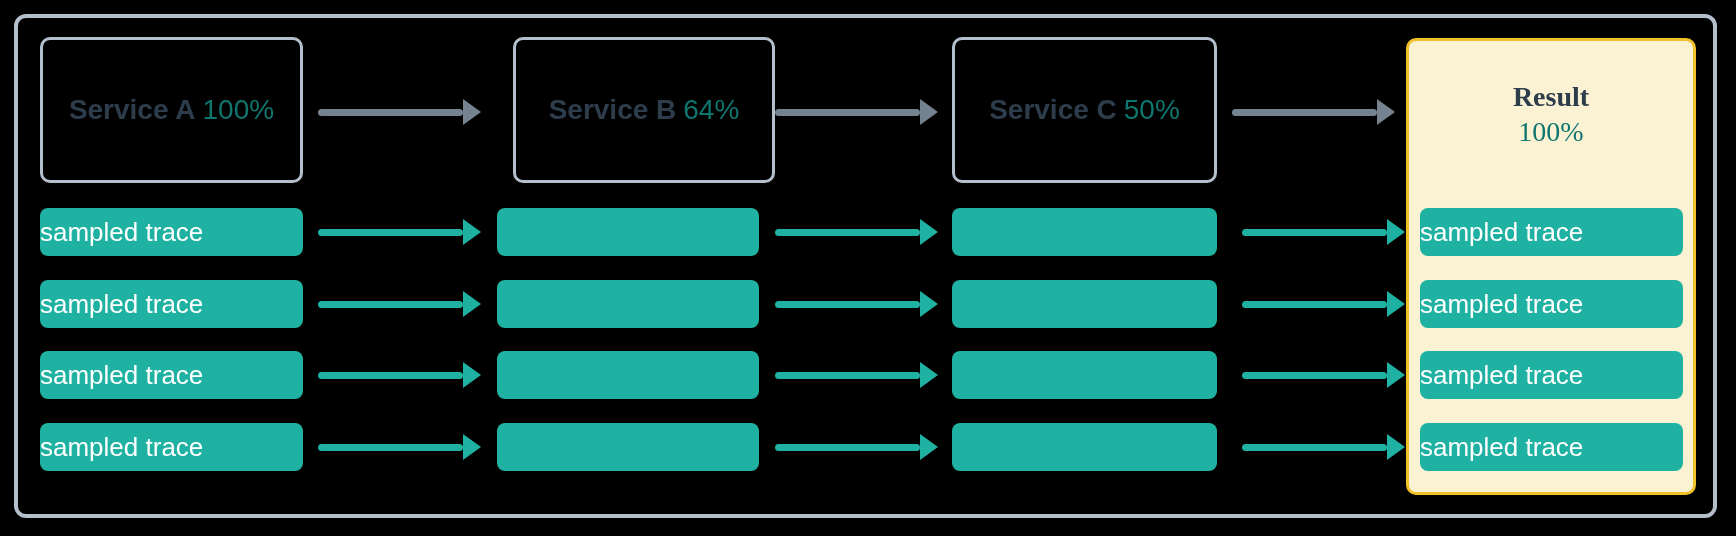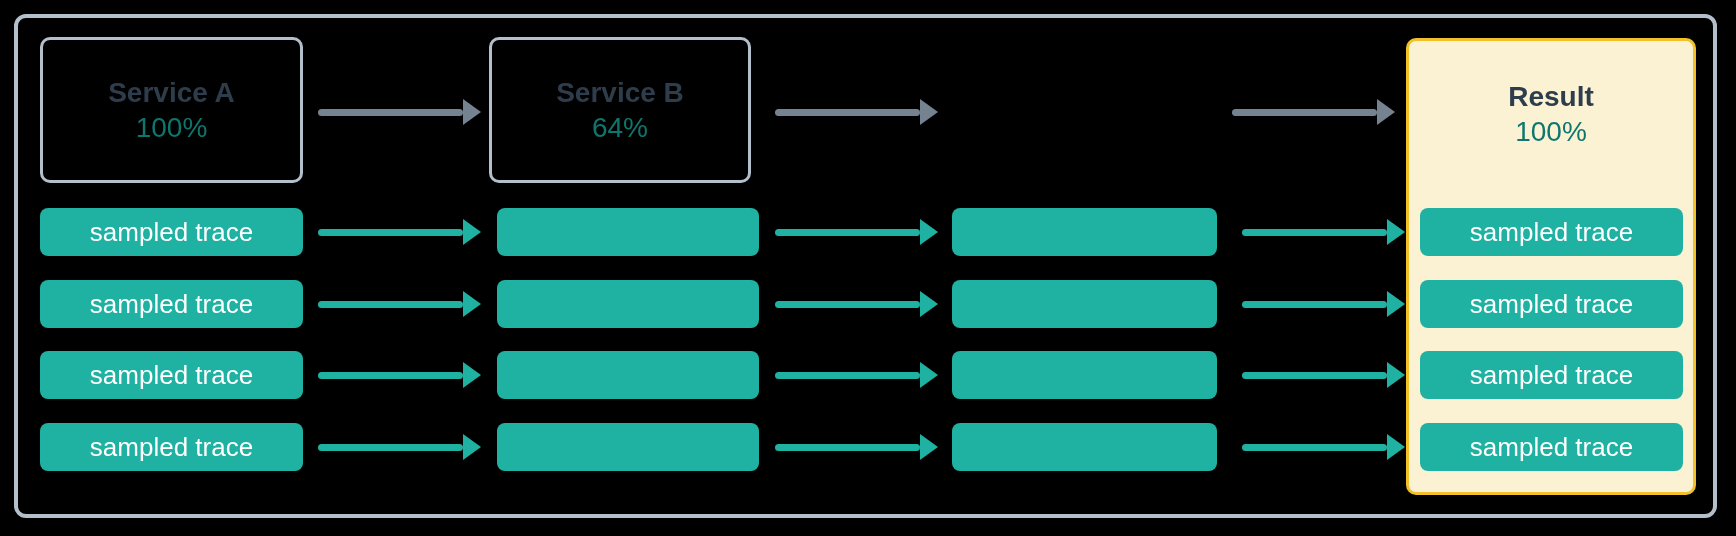--- a/index.html
+++ b/index.html
@@ -26,21 +26,21 @@
     box-sizing: border-box;
   }
   .svc {
     position: absolute;
     top: 37px;
     height: 146px;
     border: 3px solid #b3bfcb;
     border-radius: 10px;
     box-sizing: border-box;
     display: flex;
-    flex-direction: column;
+    flex-direction: row;
     align-items: center;
     justify-content: center;
     gap: 7px;
     background: transparent;
   }
   .svc-title {
     font-size: 28px;
     font-weight: 700;
     color: #2e3d4c;
     line-height: 1;
@@ -62,29 +62,29 @@
     border-radius: 10px;
     box-sizing: border-box;
   }
   .result-header {
     height: 146px;
     display: flex;
     flex-direction: column;
     align-items: center;
     justify-content: center;
     gap: 7px;
+    font-family: Liberation Serif, serif;
   }
   .pill {
     position: absolute;
     height: 48px;
     background: #1fb1a1;
     border-radius: 8px;
     display: flex;
     align-items: center;
-    justify-content: center;
   }
   .pill .pill-label {
     font-size: 26px;
     font-weight: 400;
     color: #ffffff;
     line-height: 1;
   }
   .arrow {
     position: absolute;
     height: 7px;
@@ -111,25 +111,29 @@
 
 <div class="canvas">
 
   <div class="frame"></div>
 
   <div class="svc" style="left:40px; width:263px;">
     <div class="svc-title">Service A</div>
     <div class="svc-rate">100%</div>
   </div>
 
-  <div class="svc" style="left:489px; width:262px;align-items:center;">
+  <div class="svc" style="left:513px; width:262px;align-items:center;">
     <div class="svc-title">Service B</div>
     <div class="svc-rate">64%</div>
   </div>
 
+  <div class="svc" style="left:952px; width:265px;">
+    <div class="svc-title">Service C</div>
+    <div class="svc-rate">50%</div>
+  </div>
 
   <div class="result">
     <div class="result-header">
       <div class="svc-title">Result</div>
       <div class="svc-rate">100%</div>
     </div>
   </div>
 
   <div class="arrow gray" style="left:318px;  top:108.5px; width:145px;"></div>
   <div class="arrow gray" style="left:775px;  top:108.5px; width:145px;"></div>

